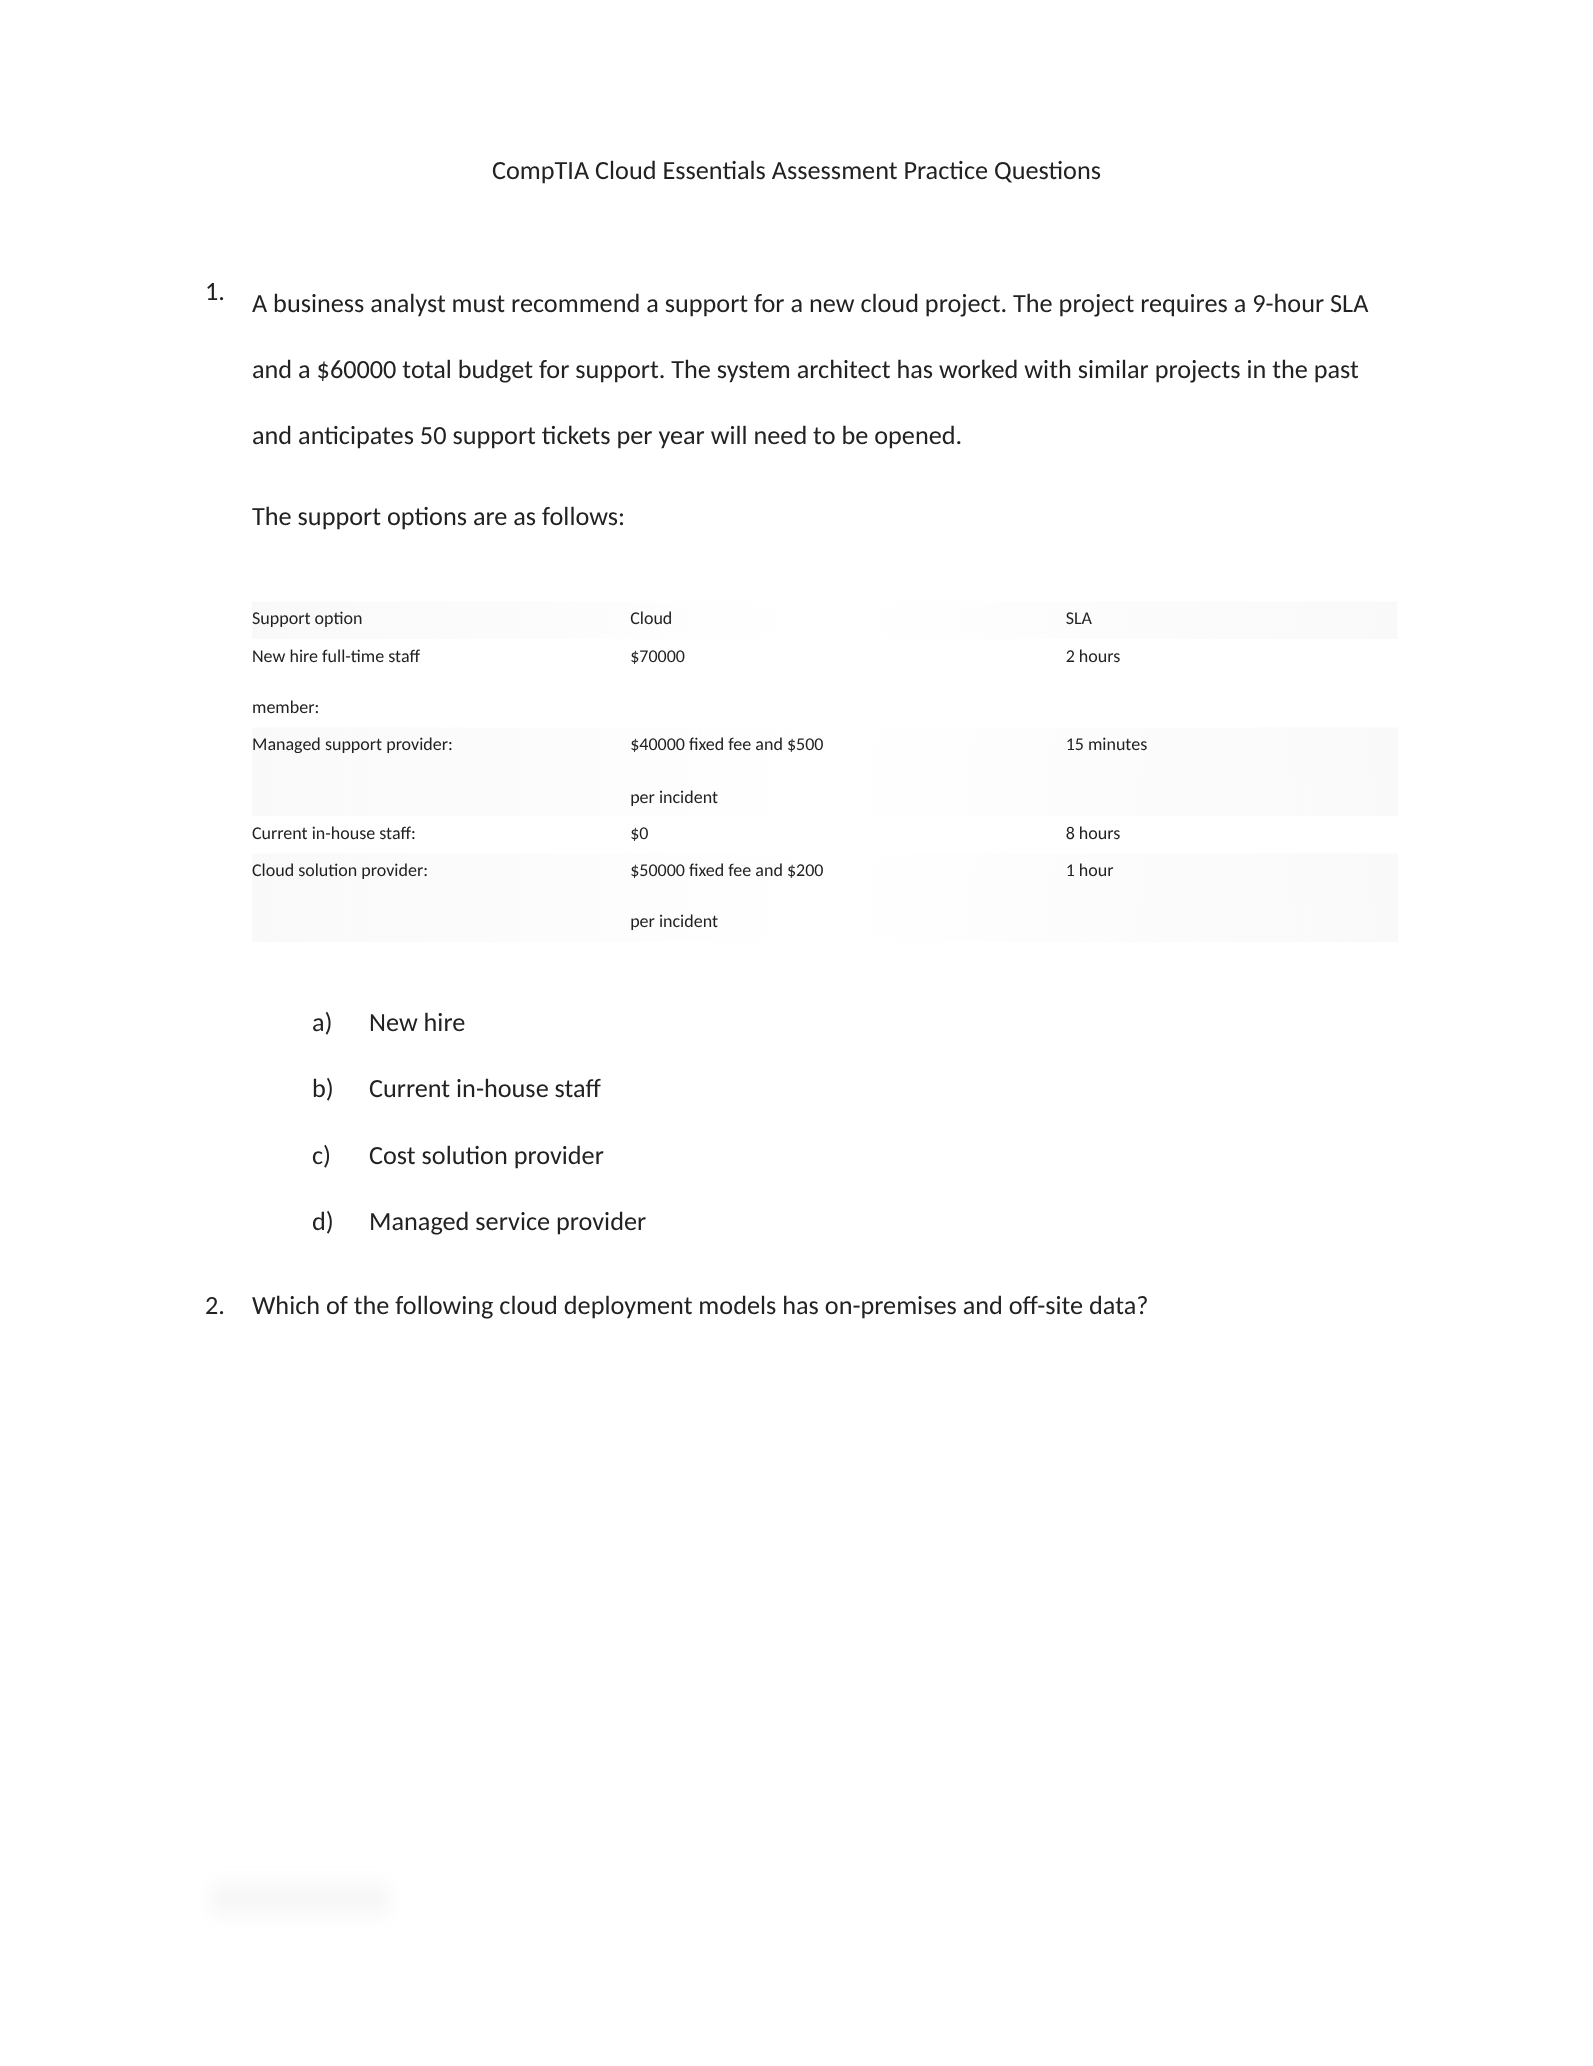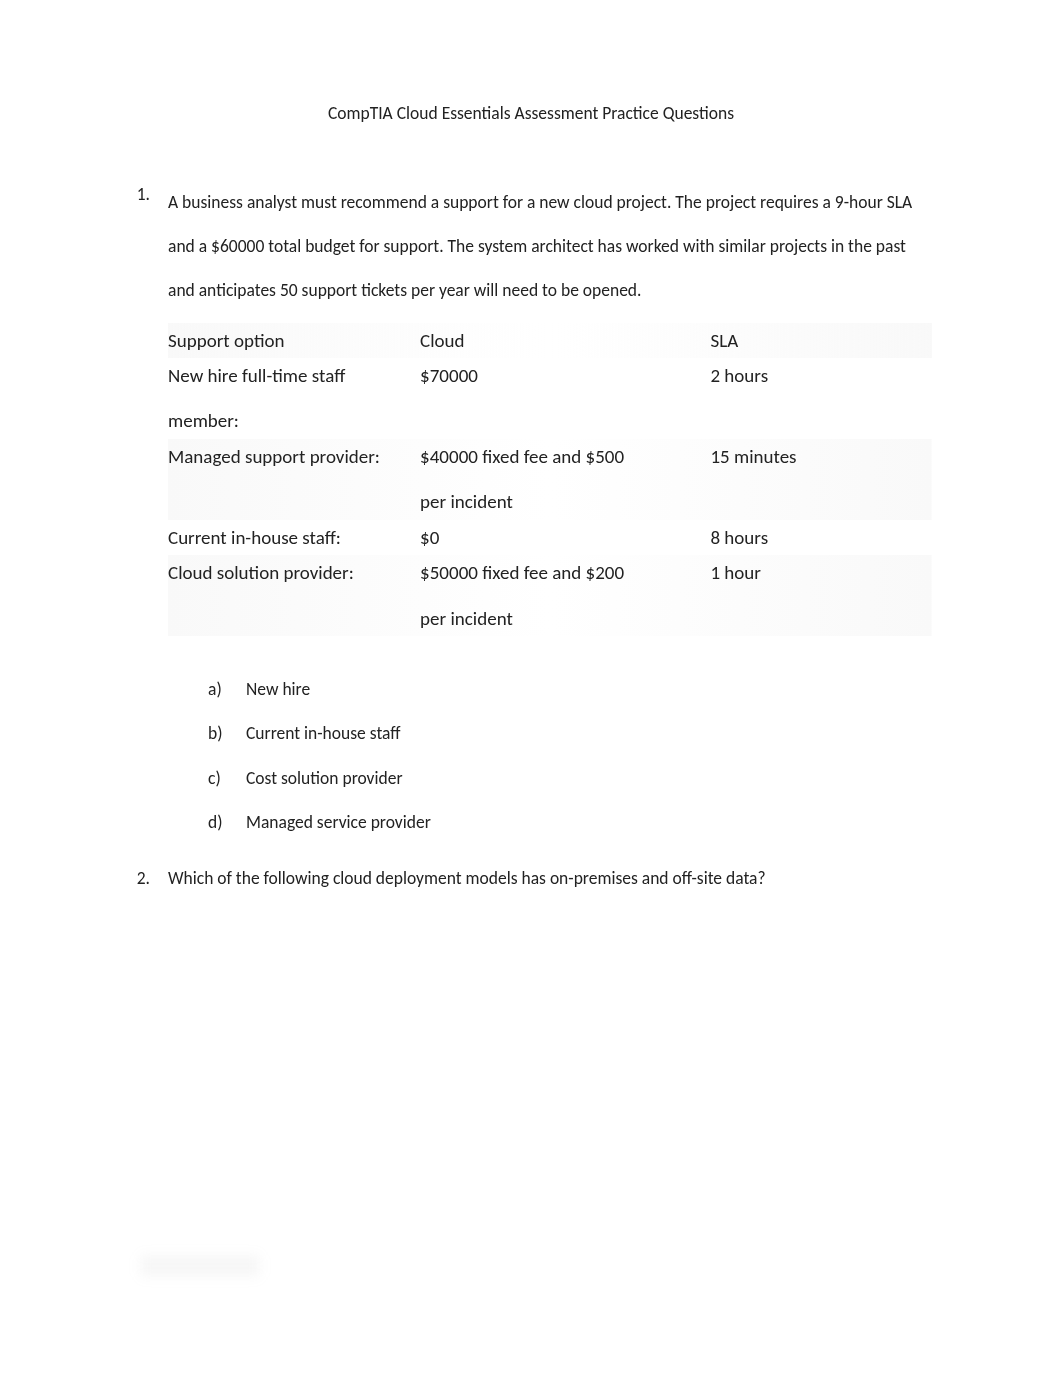--- a/index.html
+++ b/index.html
@@ -51,21 +51,21 @@
       margin-bottom: 40px;
       margin-top: 5px;
     }
     .support-table {
       width: 100%;
       border-collapse: collapse;
     }
     .support-table td {
       padding: 3px 8px 3px 0;
       vertical-align: top;
-      font-size: 19px;
+      font-size: 12px;
       line-height: 1.55;
     }
     .support-table td:nth-child(1) {
       width: 33%;
     }
     .support-table td:nth-child(2) {
       width: 38%;
     }
     .support-table td:nth-child(3) {
       width: 29%;
@@ -117,20 +117,21 @@
 <body>
 
 <div class="title">CompTIA Cloud Essentials Assessment Practice Questions</div>
 
 <div class="question-block">
   <div class="question-row">
     <div class="question-number">1.</div>
     <div class="question-text">A business analyst must recommend a support for a new cloud project. The project requires a 9-hour SLA and a $60000 total budget for support. The system architect has worked with similar projects in the past and anticipates 50 support tickets per year will need to be opened.</div>
   </div>
 
+  <div class="intro-line">The support options are as follows:</div>
 
   <div class="table-container">
     <table class="support-table">
       <tbody>
           <tr class="table-shade">
         <td>Support option</td>
         <td>Cloud</td>
         <td>SLA</td>
       </tr>
       <tr>

